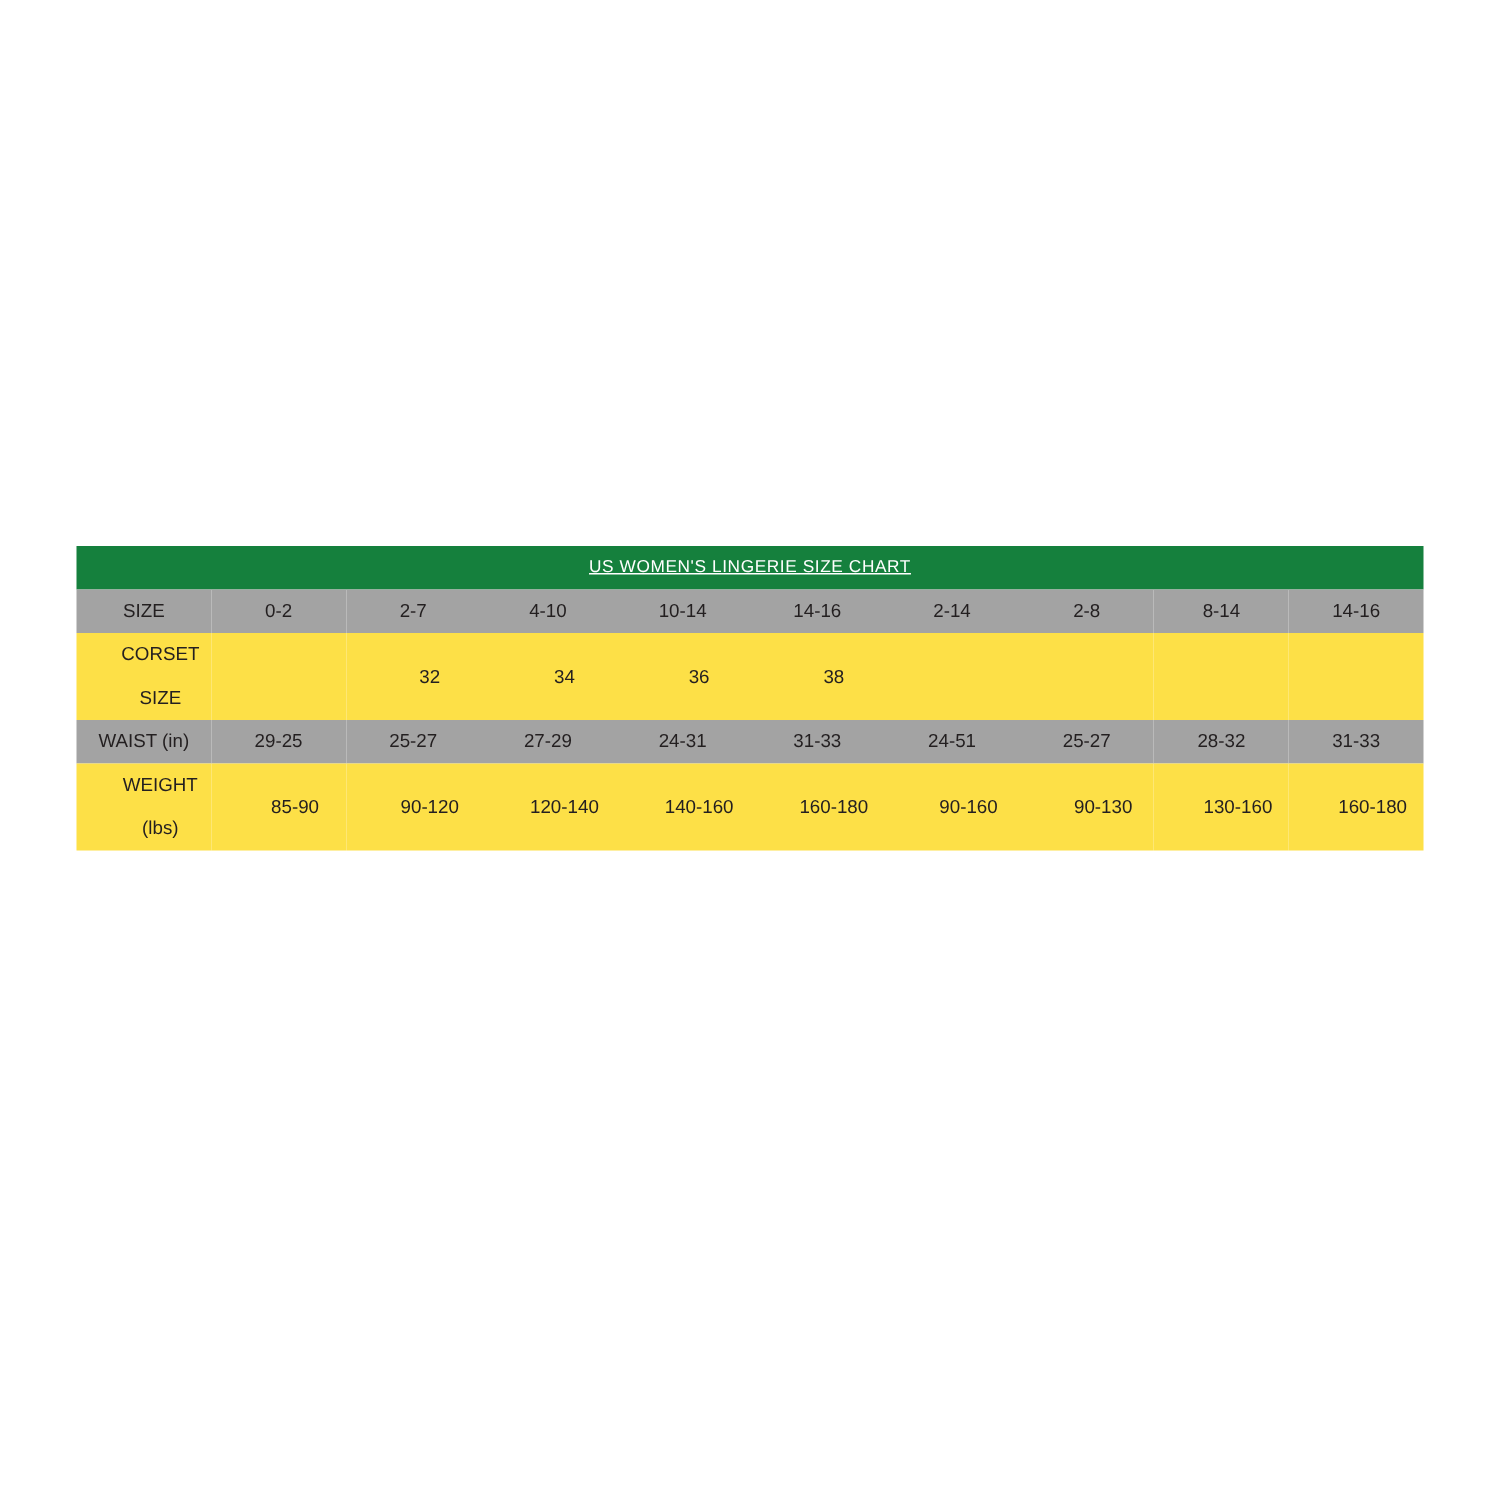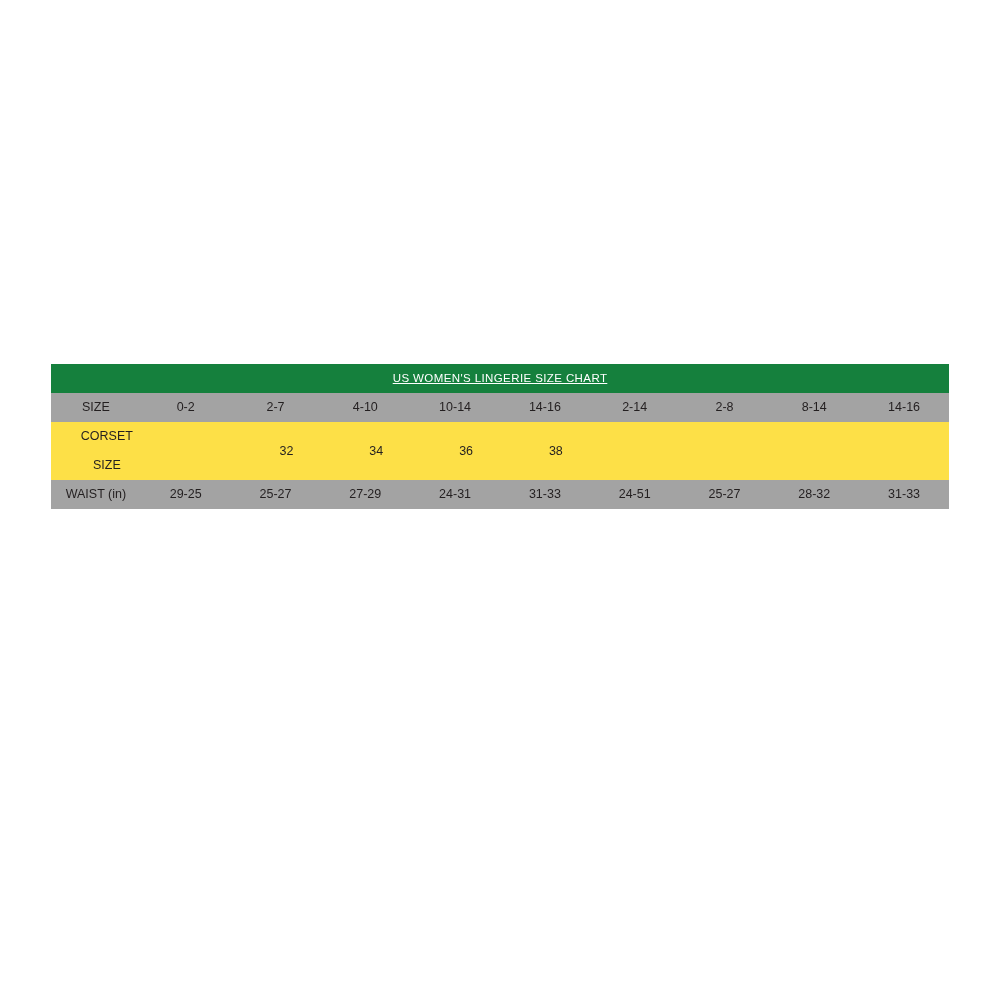--- a/index.html
+++ b/index.html
@@ -120,16 +120,28 @@
           <td class="col-v">24-31</td>
           <td class="col-v">31-33</td>
           <td class="col-v">24-51</td>
           <td class="col-v">25-27</td>
           <td class="col-v">28-32</td>
           <td class="col-v">31-33</td>
         </tr>
 
 
 
+        <tr class="data-row shaded">
+          <td class="rowlabel col-label">WEIGHT (lbs)</td>
+          <td class="col-v">85-90</td>
+          <td class="col-v">90-120</td>
+          <td class="col-v">120-140</td>
+          <td class="col-v">140-160</td>
+          <td class="col-v">160-180</td>
+          <td class="col-v">90-160</td>
+          <td class="col-v">90-130</td>
+          <td class="col-v">130-160</td>
+          <td class="col-v">160-180</td>
+        </tr>
       </tbody>
     </table>
   </div>
 </div>
 
 </body></html>

